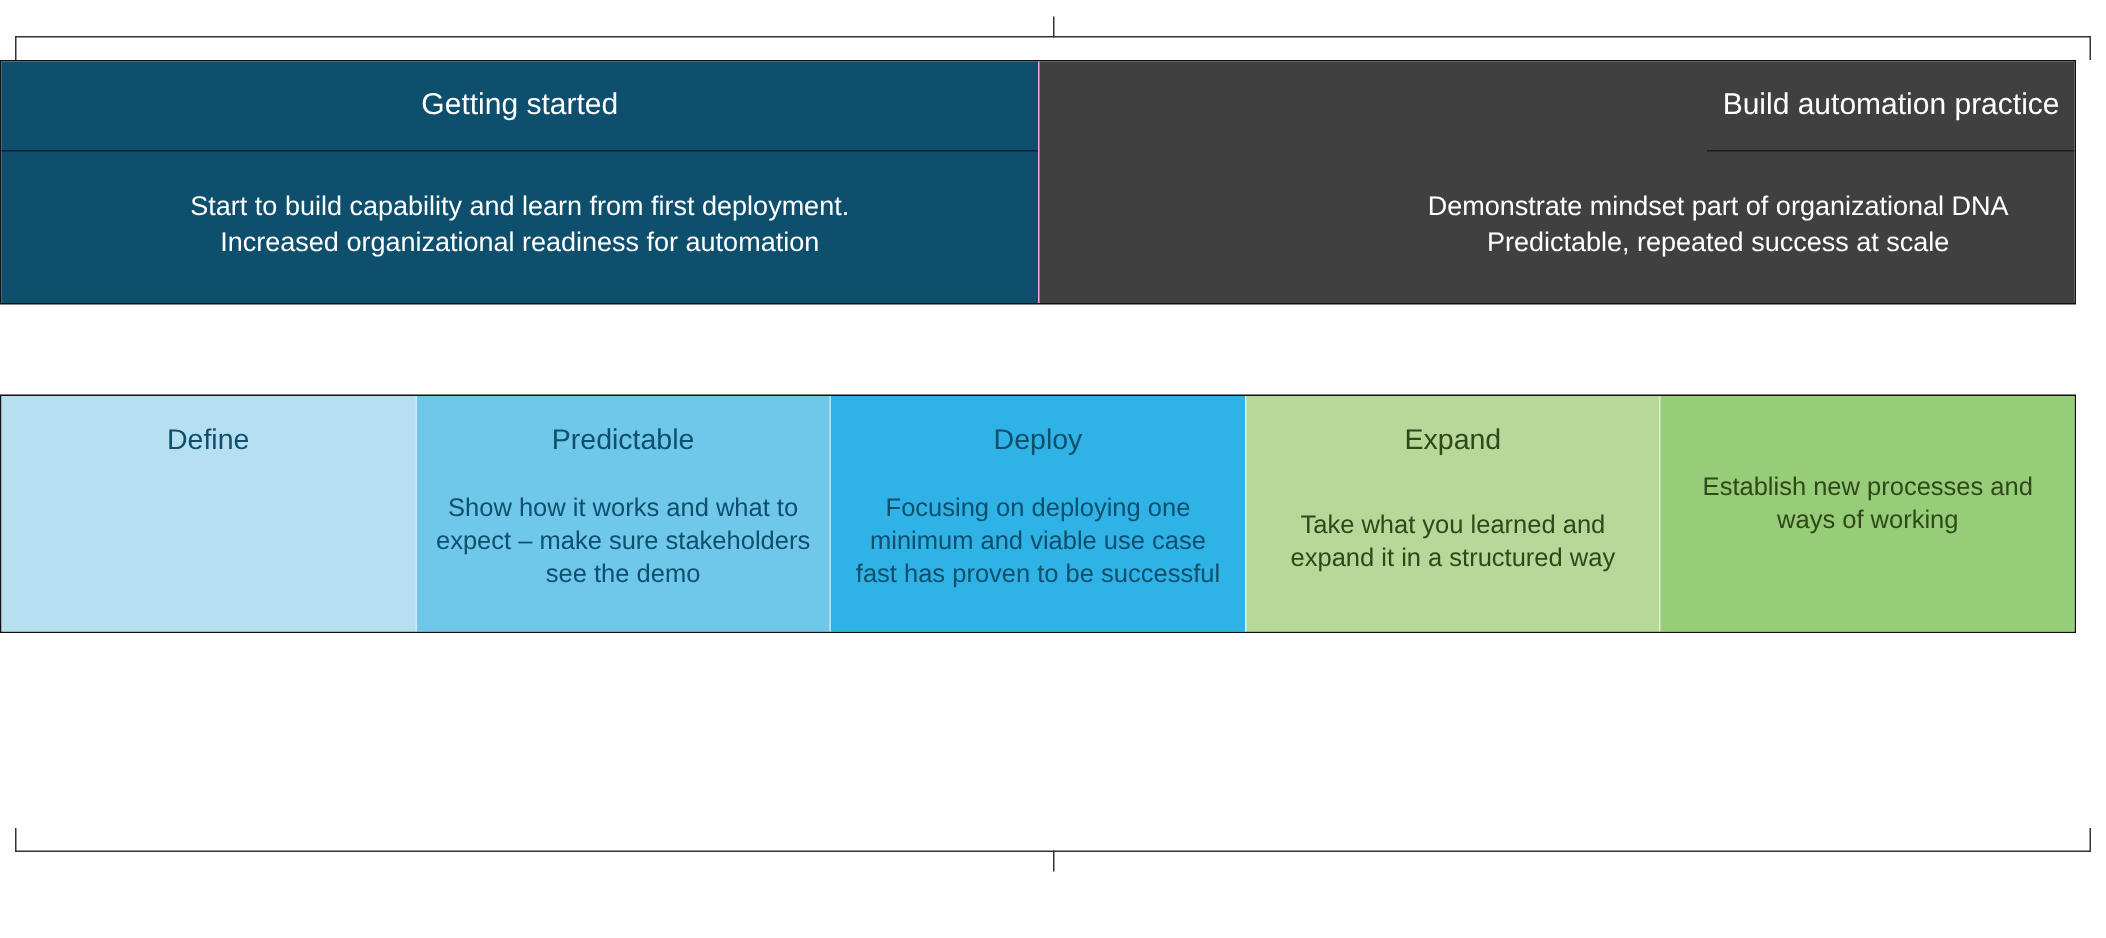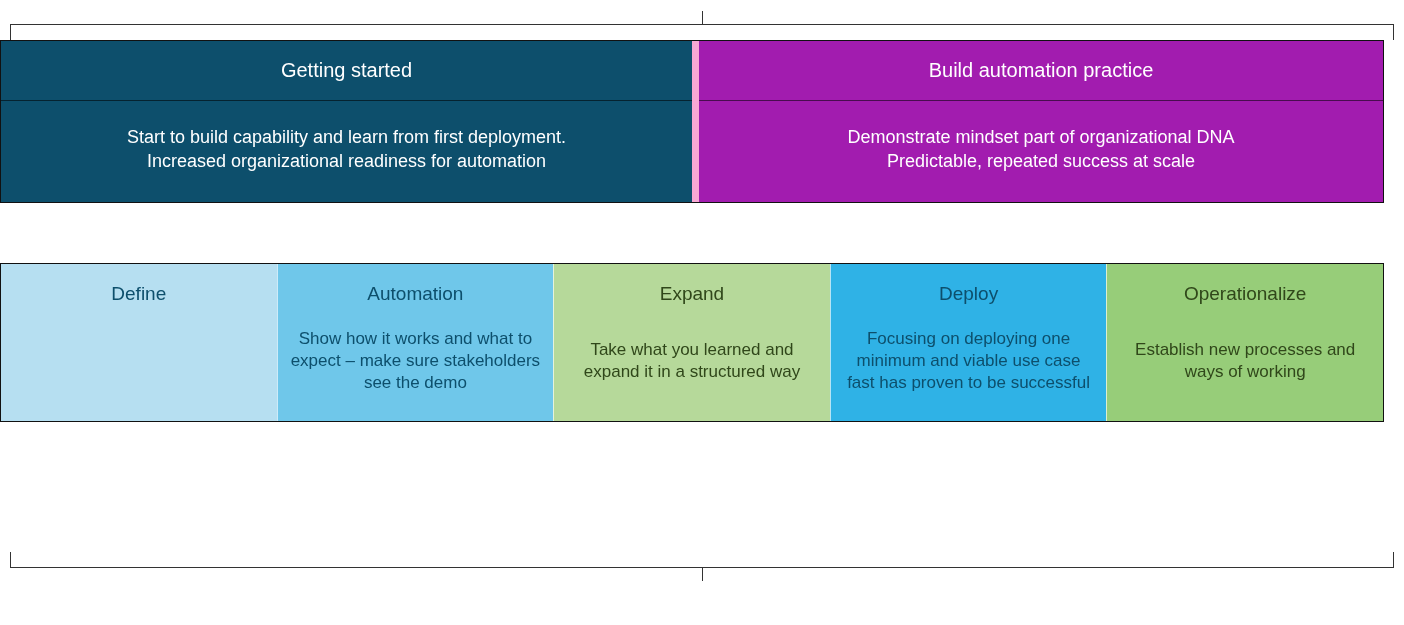--- a/index.html
+++ b/index.html
@@ -46,21 +46,21 @@
     width: 100%;
     border: 1px solid #111;
   }
   .phase {
     flex: 1 1 50%;
     display: flex;
     flex-direction: column;
     color: #fff;
   }
   .phase-left { background: #0d4f6c; }
-  .phase-right { background: #a21caf; border-left: 7px solid #f9a8d4; }
+  .phase-right { background: #404040; border-left: 1px solid #f9a8d4; align-items: flex-end; }
   .phase-title {
     border-bottom: 1px solid rgba(0,0,0,0.55);
     padding: 18px 10px;
     text-align: center;
     font-size: 20px;
     font-weight: 300;
   }
   .phase-desc {
     padding: 24px 44px 28px;
     text-align: center;
@@ -130,32 +130,31 @@
         <span>Predictable, repeated success at scale</span>
       </div>
     </div>
   </div>
 
   <div class="steps">
     <div class="step c-define">
       <div class="step-title">Define</div>
     </div>
     <div class="step c-demonstrate">
-      <div class="step-title">Automation</div>
+      <div class="step-title">Predictable</div>
       <div class="step-desc">Show how it works and what to expect – make sure stakeholders see the demo</div>
+    </div>
+    <div class="step c-deploy">
+      <div class="step-title">Deploy</div>
+      <div class="step-desc">Focusing on deploying one minimum and viable use case fast has proven to be successful</div>
     </div>
     <div class="step c-expand">
       <div class="step-title">Expand</div>
       <div class="step-desc">Take what you learned and expand it in a structured way</div>
     </div>
-    <div class="step c-deploy">
-      <div class="step-title">Deploy</div>
-      <div class="step-desc">Focusing on deploying one minimum and viable use case fast has proven to be successful</div>
-    </div>
     <div class="step c-operational">
-      <div class="step-title">Operationalize</div>
       <div class="step-desc">Establish new processes and ways of working</div>
     </div>
   </div>
 
 </div>
 
 <div class="bottom-bracket"></div>
 
 </body></html>

